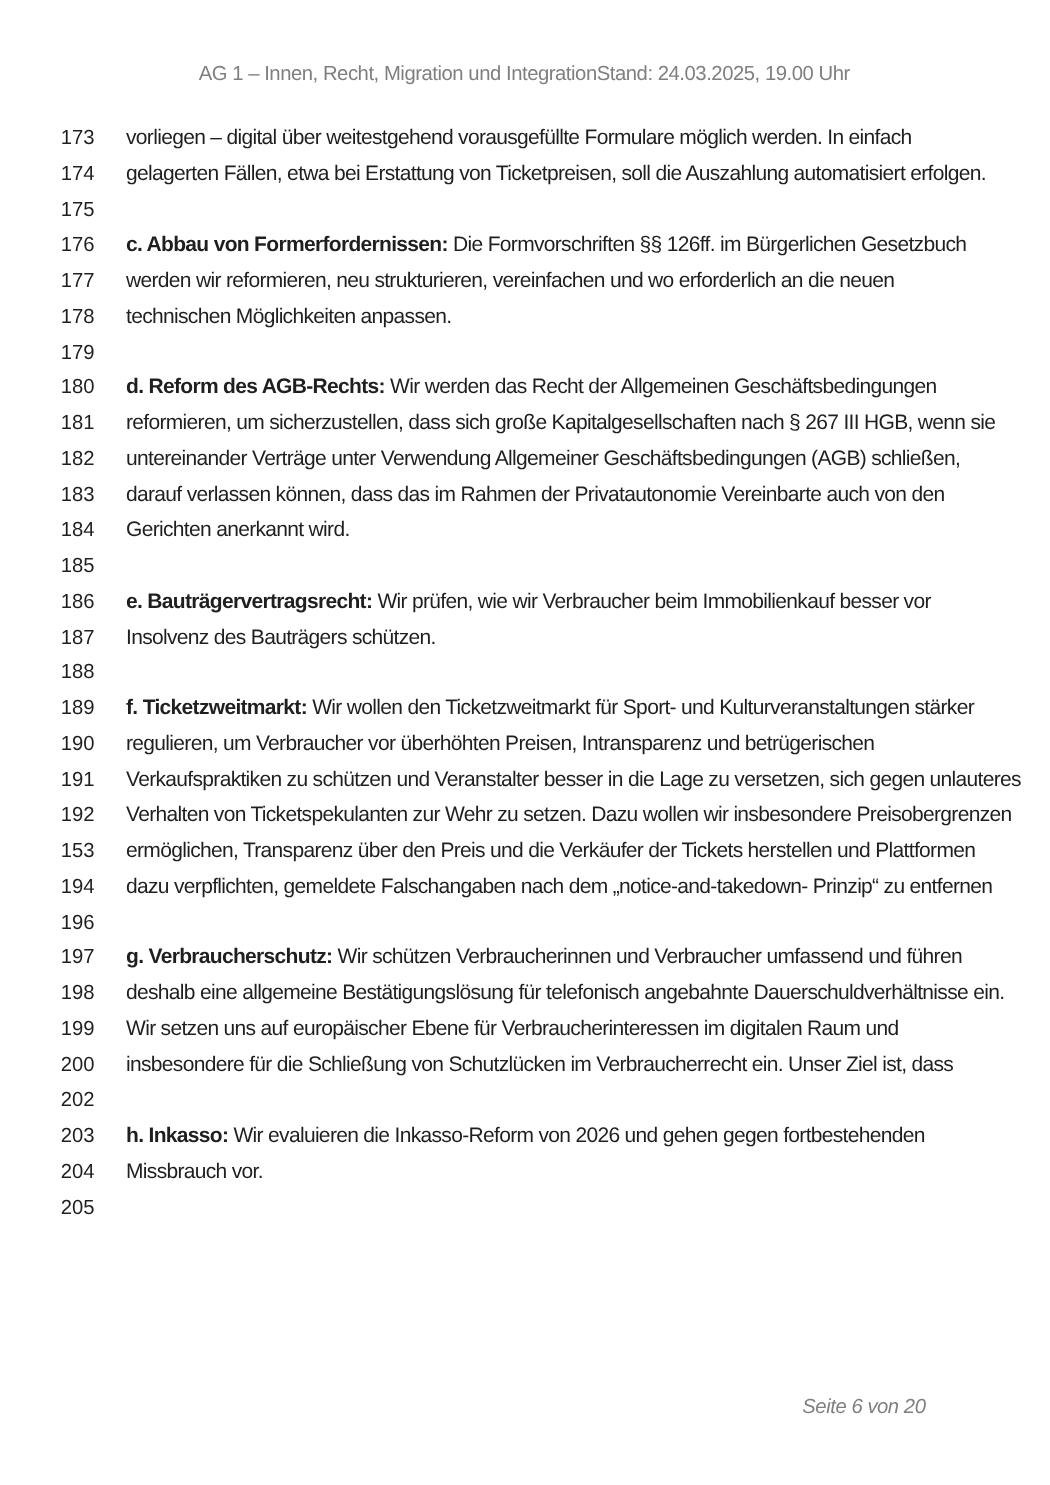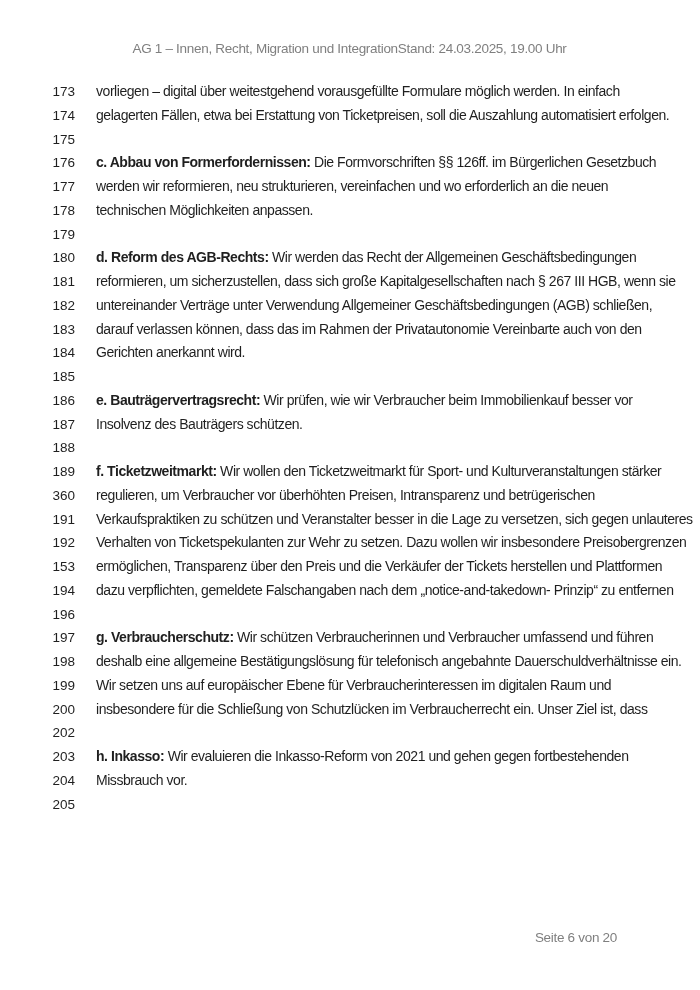--- a/index.html
+++ b/index.html
@@ -41,38 +41,38 @@
     line-height: 23.75px;
     white-space: nowrap;
   }
   .line-num {
     flex: none;
     width: 63px;
     text-align: right;
     font-size: 13.5px;
     color: #1f1f1f;
     letter-spacing: 0;
-    padding-left: 12px;
   }
   .line-text {
     margin-left: 21px;
     font-size: 14px;
     color: #1f1f1f;
     letter-spacing: -0.45px;
   }
   .line-text .bold {
     font-weight: bold;
   }
   .footer {
     position: absolute;
     top: 930px;
     right: 83px;
     color: #7f7f7f;
     font-size: 13.5px;
     letter-spacing: -0.3px;
+    font-style: italic;
   }
 </style>
 </head>
 <body>
 
 <div class="page">
   <div class="header">
     <span>AG 1 – Innen, Recht, Migration und Integration</span>
     <span>Stand: 24.03.2025, 19.00 Uhr</span>
   </div>
@@ -140,21 +140,21 @@
       </div>
       <div class="line">
         <span class="line-num">188</span>
         <span class="line-text"></span>
       </div>
       <div class="line">
         <span class="line-num">189</span>
         <span class="line-text"><span class="bold">f. Ticketzweitmarkt:</span><span> Wir wollen den Ticketzweitmarkt für Sport- und Kulturveranstaltungen stärker</span></span>
       </div>
       <div class="line">
-        <span class="line-num">360</span>
+        <span class="line-num">190</span>
         <span class="line-text"><span>regulieren, um Verbraucher vor überhöhten Preisen, Intransparenz und betrügerischen</span></span>
       </div>
       <div class="line">
         <span class="line-num">191</span>
         <span class="line-text"><span>Verkaufspraktiken zu schützen und Veranstalter besser in die Lage zu versetzen, sich gegen unlauteres</span></span>
       </div>
       <div class="line">
         <span class="line-num">192</span>
         <span class="line-text"><span>Verhalten von Ticketspekulanten zur Wehr zu setzen. Dazu wollen wir insbesondere Preisobergrenzen</span></span>
       </div>
@@ -185,21 +185,21 @@
       <div class="line">
         <span class="line-num">200</span>
         <span class="line-text"><span>insbesondere für die Schließung von Schutzlücken im Verbraucherrecht ein. Unser Ziel ist, dass</span></span>
       </div>
       <div class="line">
         <span class="line-num">202</span>
         <span class="line-text"></span>
       </div>
       <div class="line">
         <span class="line-num">203</span>
-        <span class="line-text"><span class="bold">h. Inkasso:</span><span> Wir evaluieren die Inkasso-Reform von 2021 und gehen gegen fortbestehenden</span></span>
+        <span class="line-text"><span class="bold">h. Inkasso:</span><span> Wir evaluieren die Inkasso-Reform von 2026 und gehen gegen fortbestehenden</span></span>
       </div>
       <div class="line">
         <span class="line-num">204</span>
         <span class="line-text"><span>Missbrauch vor.</span></span>
       </div>
       <div class="line">
         <span class="line-num">205</span>
         <span class="line-text"></span>
       </div>
     </div>

